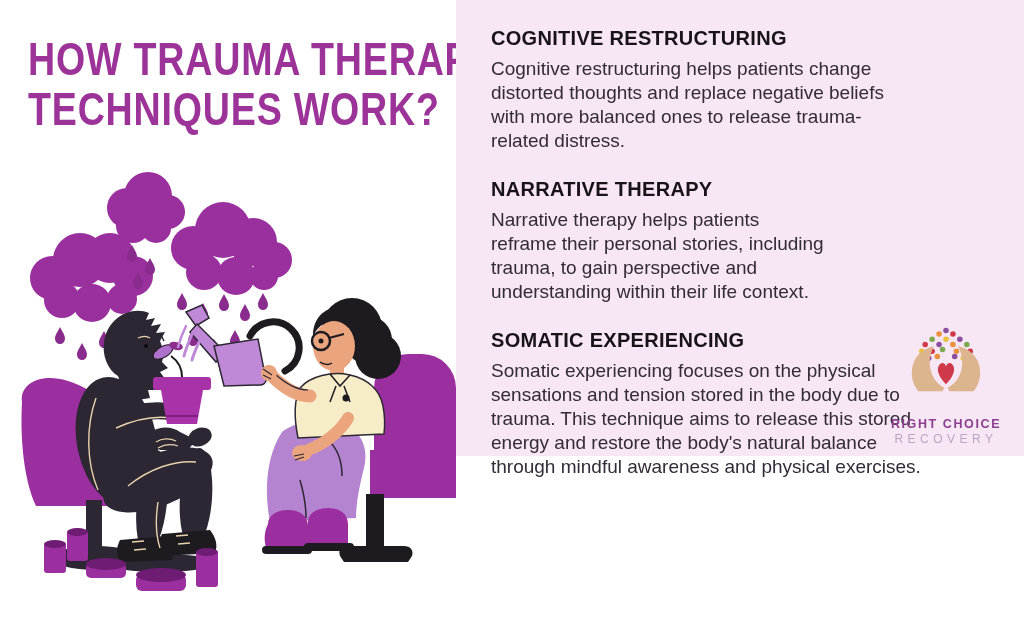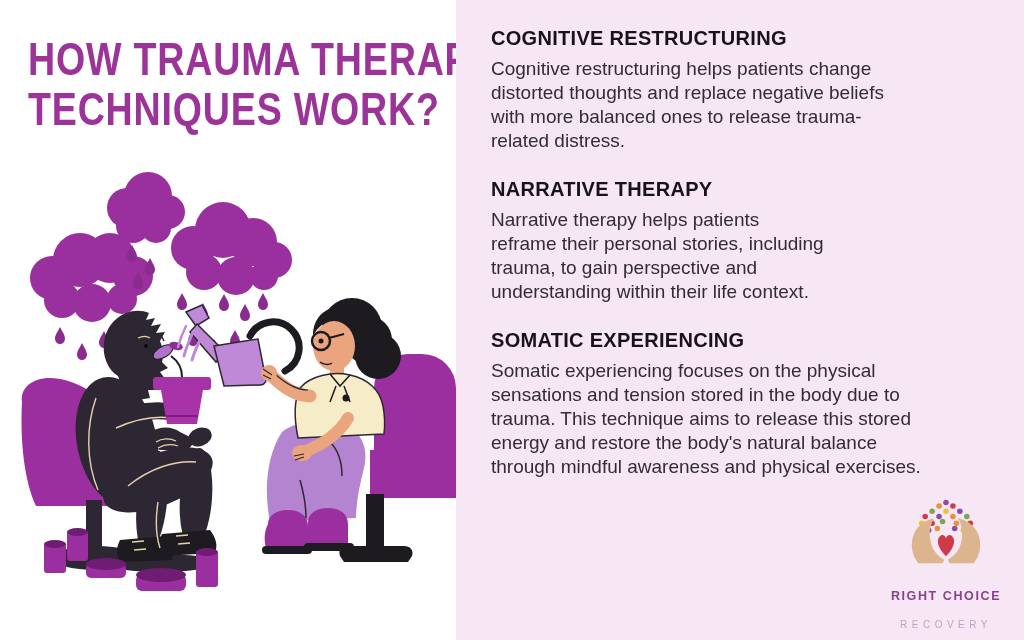--- a/index.html
+++ b/index.html
@@ -16,37 +16,37 @@
     position:absolute; top:34px; left:28px; margin:0;
     color:#9c3398; font-size:47px; font-weight:700;
     line-height:1.07; letter-spacing:1px; white-space:nowrap;
     transform:scaleX(0.80); transform-origin:0 0;
   }
   .title span { display:block; }
   .illustration { position:absolute; left:0; bottom:0; }
 
   
   .right-panel {
-    position:relative; flex:1; height:640px; background:#f7e6f3;
+    position:relative; flex:1; height:456px; background:#f7e6f3;
     box-sizing:border-box; padding:26px 12px 0 35px;
   }
   .section { margin:0 0 24px 0; }
   .section-heading {
     margin:0 0 7px 0; font-size:20px; font-weight:700;
     color:#18121a; letter-spacing:0.3px; line-height:1.2;
   }
   .section-body {
     margin:0; font-size:19px; line-height:24px; color:#332c38;
     white-space:pre-line; max-width:505px;
   }
 
   
   .logo { position:absolute; right:12px; bottom:10px; width:132px; text-align:center; }
   .logo-name { font-size:12.5px; font-weight:700; letter-spacing:1.6px; color:#8a3f8f; margin-top:18px; white-space:nowrap; }
-  .logo-sub  { font-size:10px; letter-spacing:4.5px; color:#bca4c4; margin-top:16px; white-space:nowrap; }
+  .logo-sub  { font-size:12px; letter-spacing:4.5px; color:#bca4c4; margin-top:1px; white-space:nowrap; }
 </style>
 </head>
 <body>
 
 <div class="page">
 
   <div class="left-panel">
     <h1 class="title">
       <span>HOW TRAUMA THERAPY</span>
       <span>TECHNIQUES WORK?</span>

